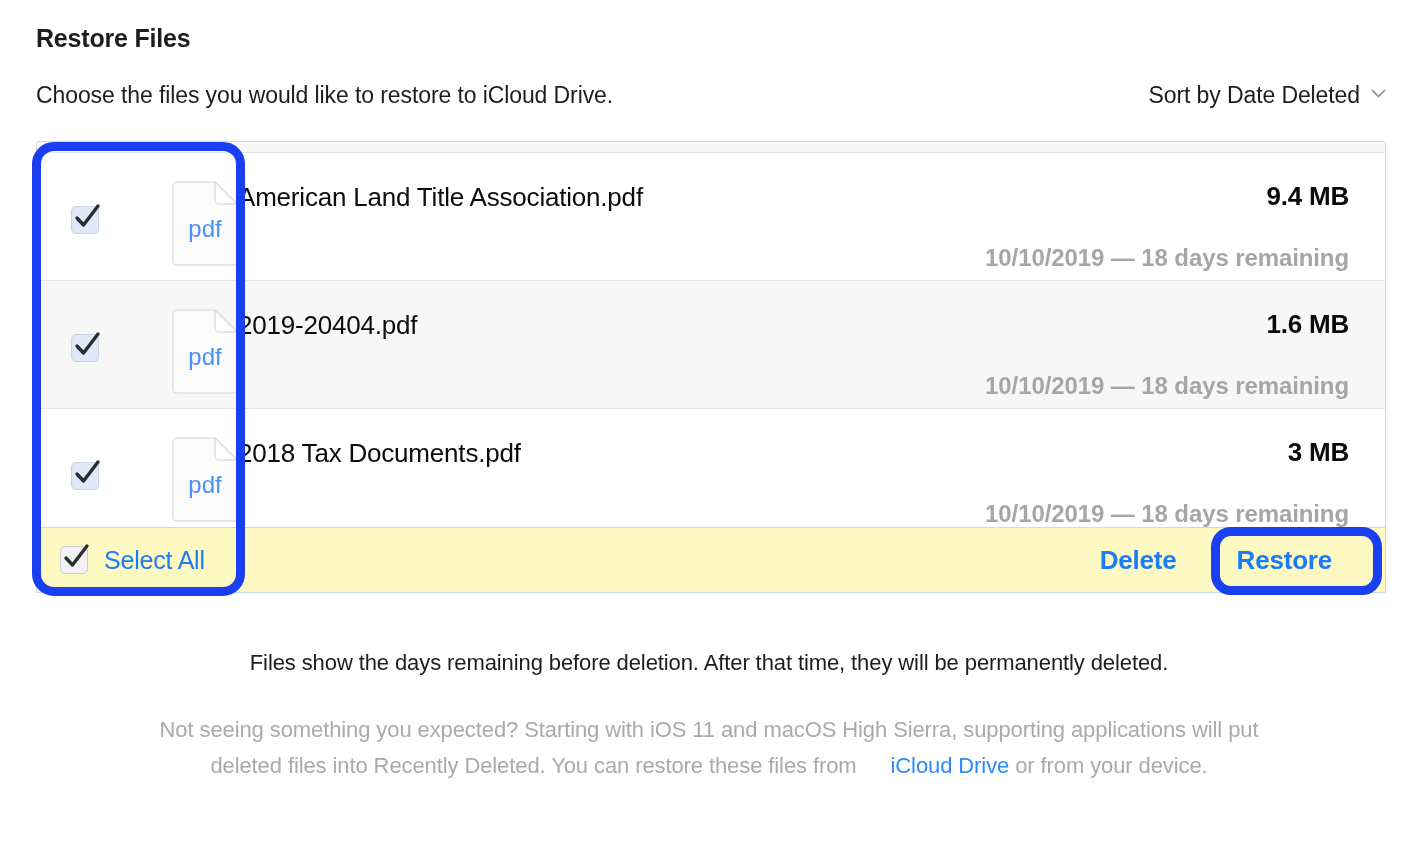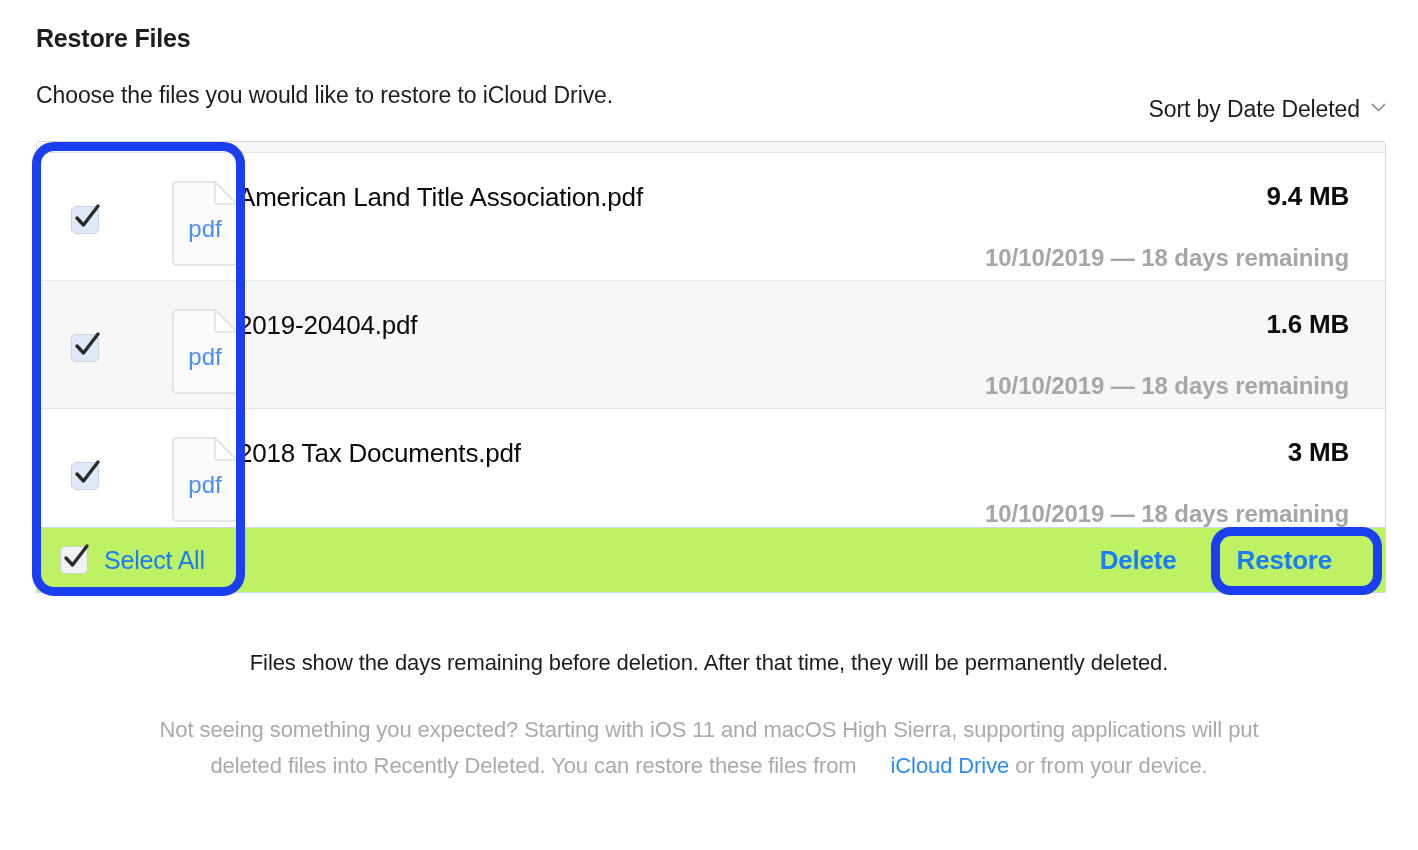--- a/index.html
+++ b/index.html
@@ -32,21 +32,21 @@
     left: 36px;
     top: 82px;
     font-size: 23px;
     font-weight: 400;
     color: #1d1d1f;
     letter-spacing: -0.1px;
   }
   #sort-control {
     position: absolute;
     right: 32px;
-    top: 96px;
+    top: 82px;
     font-size: 23px;
     font-weight: 400;
     color: #1d1d1f;
     letter-spacing: -0.1px;
     display: flex;
     align-items: baseline;
     gap: 11px;
     cursor: pointer;
     user-select: none;
   }
@@ -170,21 +170,21 @@
   }
 
   
   #action-bar {
     position: absolute;
     left: 36px;
     top: 527px;
     width: 1350px;
     height: 66px;
     box-sizing: border-box;
-    background: #bef264;
+    background: #fef9c3;
     border-top: 1px solid #c6daf2;
     border-left: 1px solid #d6d6d6;
     border-right: 1px solid #d6d6d6;
     border-bottom: 1px solid #c6daf2;
     display: flex;
     align-items: center;
   }
   #select-all-group {
     display: flex;
     align-items: center;

